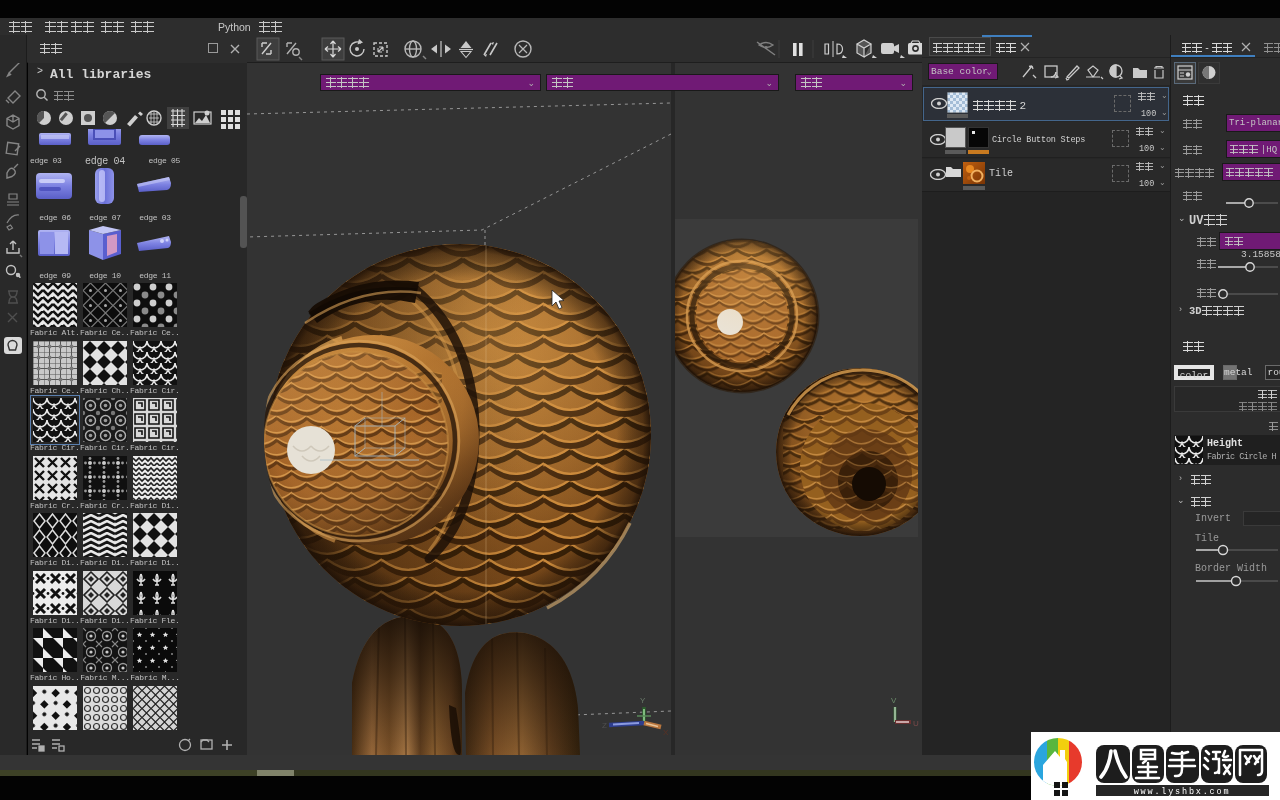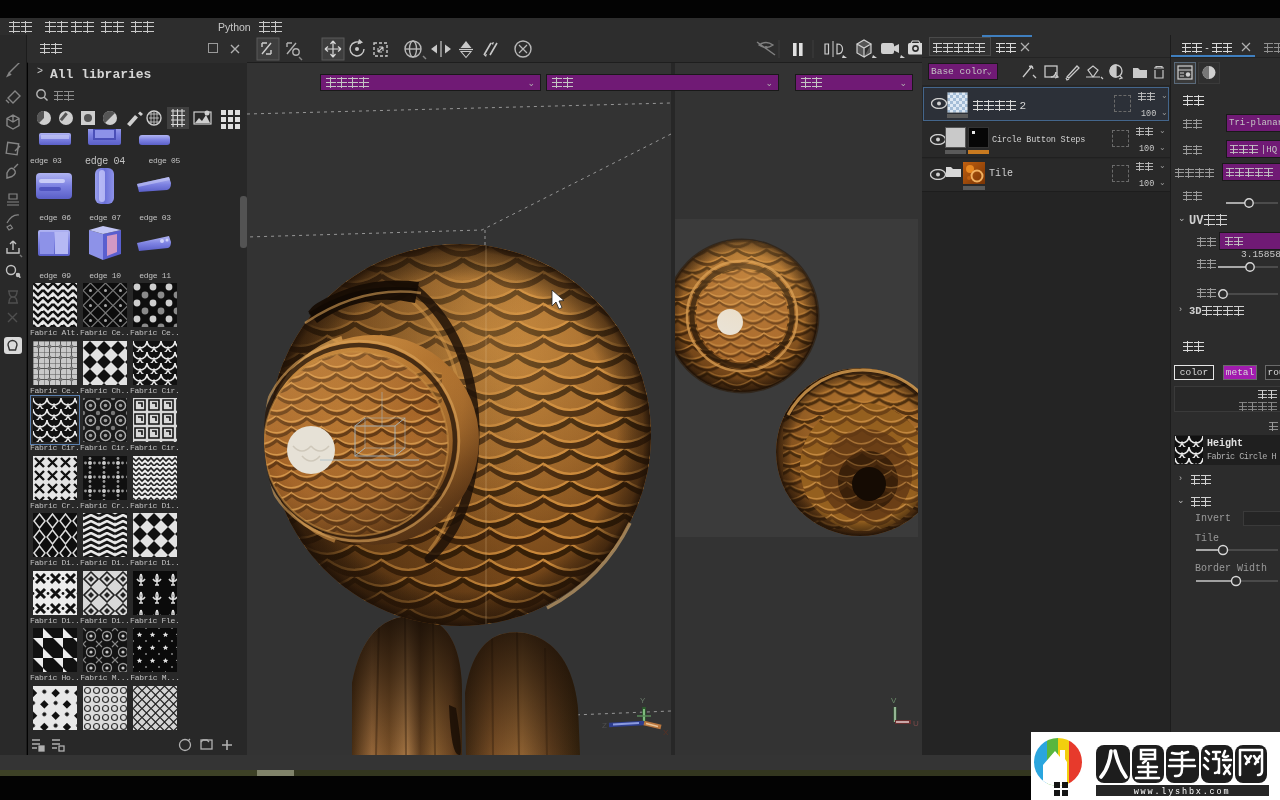--- a/index.html
+++ b/index.html
@@ -874,22 +874,22 @@
 <span class="abs" style="left:25px;top:252px;font-size:10px;color:#9a9a9a"><span class="z"></span><span class="z"></span></span>
 <svg class="abs" style="left:44px;top:252px" width="66" height="14">
         <line x1="3" y1="7" x2="8" y2="7" stroke="#c8c8c8" stroke-width="1.6"></line>
         <line x1="8" y1="7" x2="63" y2="7" stroke="#555" stroke-width="1.6"></line>
         <circle cx="8" cy="7" r="4.2" fill="#2c2c2c" stroke="#d8d8d8" stroke-width="1.4"></circle>
       </svg>
 <span class="abs" style="left:8px;top:269px;font-size:9px;color:#b8b8b8">›</span>
 <span class="abs" style="left:18px;top:269px;font-size:10.5px;color:#d0d0d0;font-weight:bold"><span class="mono" style="font-weight:bold">3D</span><span class="z"></span><span class="z"></span><span class="z"></span><span class="z"></span></span>
 
 <span class="abs" style="left:11px;top:305px;font-size:11px;color:#dadada"><span class="z"></span><span class="z"></span></span>
-<div class="abs mono" style="left:3px;top:330px;width:40px;height:15px;background:#262626;border:1px solid #e5e5e5;font-size:9.5px;text-align:center;line-height:13px;color:#d8d8d8">color</div>
-<div class="abs mono" style="left:52px;top:330px;width:34px;height:15px;background:#a21caf;border:1px solid #6a6a6a;font-size:9.5px;text-align:center;line-height:13px;color:#d8d8d8">metal</div>
+<div class="abs mono" style="left:3px;top:330px;width:40px;height:15px;background:#262626;border:4px solid #e5e5e5;font-size:9.5px;text-align:center;line-height:13px;color:#d8d8d8">color</div>
+<div class="abs mono" style="left:52px;top:330px;width:14px;height:15px;background:#737373;border:1px solid #6a6a6a;font-size:9.5px;text-align:center;line-height:13px;color:#d8d8d8">metal</div>
 <div class="abs mono" style="left:94px;top:330px;width:22px;height:15px;background:#262626;border:1px solid #6a6a6a;font-size:9.5px;text-align:center;line-height:13px;color:#d8d8d8">rou</div>
 <div class="abs" style="left:3px;top:351px;width:107px;height:26px;border:1px solid #3a3a3a;background:#282828">
   <span class="abs" style="right:3px;top:1px;font-size:9.5px;color:#cfcfcf"><span class="z"></span><span class="z"></span></span>
   <span class="abs" style="right:3px;top:13px;font-size:9.5px;color:#8a8a8a"><span class="z"></span><span class="z"></span><span class="z"></span><span class="z"></span></span>
 </div>
 <span class="abs" style="right:2px;top:385px;font-size:9.5px;color:#9a9a9a"><span class="z"></span></span>
 
 <div class="abs" style="left:3px;top:400px;width:107px;height:30px;background:#1f1f1f">
   <svg class="abs" style="left:1px;top:1px" width="28" height="28">
           <rect width="28" height="28" fill="#111"></rect>

